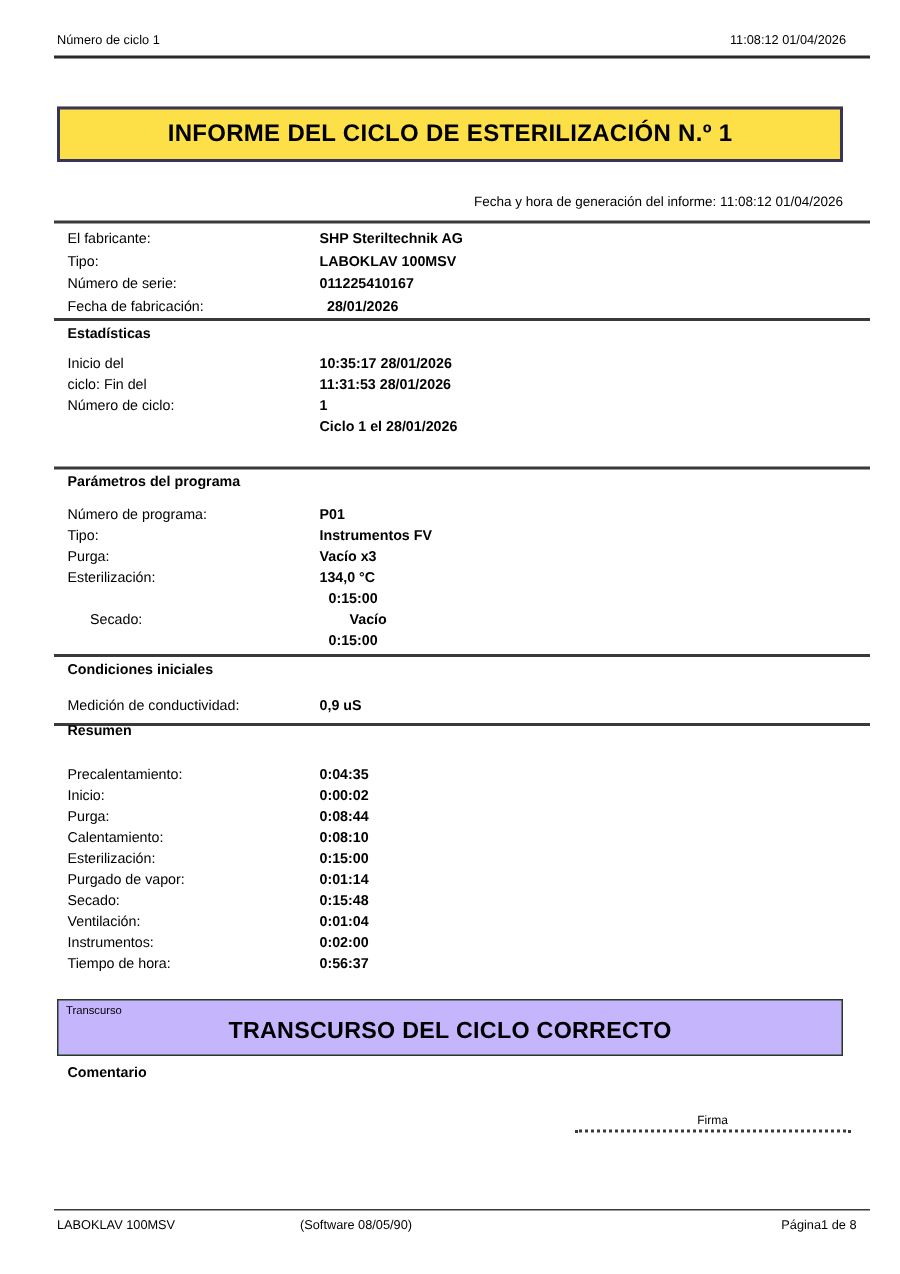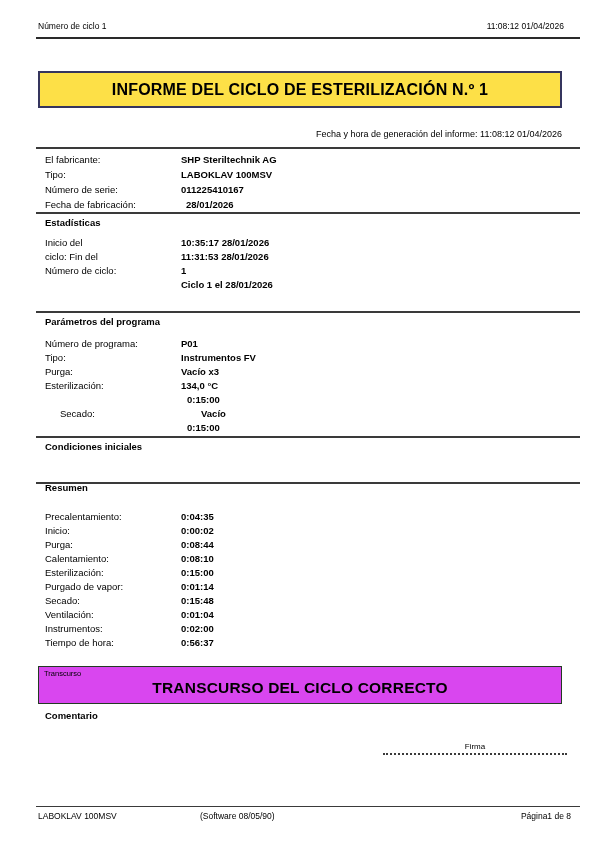--- a/index.html
+++ b/index.html
@@ -41,21 +41,21 @@
   .h-cond  { top:441px; } .h-res  { top:482px; }
   .h-comment { top:710px; }
 
   
   .rows { left:45px; width:535px; }
   .rows-manufacturer { top:152px; }
   .rows-stats   { top:236px; }
   .rows-prog    { top:337px; }
   .rows-cond    { top:464px; }
   .rows-summary { top:510px; }
-  .row { display:flex; height:14px; line-height:14px; font-size:9.5px; }
+  .row { display:flex; height:14px; line-height:14px; font-size:9.5px;gap:32px; }
   .rows-manufacturer .row { height:15px; line-height:15px; }
   .row .lbl { flex:0 0 136px; }
   .row .val { font-weight:bold; }
   .lbl-ind { padding-left:15px; }
   .vi5  { padding-left:5px; }
   .vi6  { padding-left:6px; }
   .vi20 { padding-left:20px; }
 
   
   .result-banner {
@@ -155,20 +155,26 @@
       <span class="val vi20">Vacío</span>
     </div>
     <div class="row">
       <span class="lbl"></span>
       <span class="val vi6">0:15:00</span>
     </div>
   </div>
 
   <div class="abs rule r4"></div>
   <div class="abs sec-head h-cond">Condiciones iniciales</div>
+  <div class="abs rows rows-cond">
+    <div class="row">
+      <span class="lbl">Medición de conductividad:</span>
+      <span class="val">0,9 uS</span>
+    </div>
+  </div>
 
   <div class="abs rule r5"></div>
   <div class="abs sec-head h-res">Resumen</div>
   <div class="abs rows rows-summary">
     <div class="row">
       <span class="lbl">Precalentamiento:</span>
       <span class="val">0:04:35</span>
     </div>
     <div class="row">
       <span class="lbl">Inicio:</span>
@@ -201,21 +207,21 @@
     <div class="row">
       <span class="lbl">Instrumentos:</span>
       <span class="val">0:02:00</span>
     </div>
     <div class="row">
       <span class="lbl">Tiempo de hora:</span>
       <span class="val">0:56:37</span>
     </div>
   </div>
 
-  <div class="abs result-banner" style="background: #d946ef; border-color: rgb(36, 58, 36);">
+  <div class="abs result-banner" style="background: #c4b5fd; border-color: rgb(36, 58, 36);">
     <span class="tag">Transcurso</span>
     <span class="big">TRANSCURSO DEL CICLO CORRECTO</span>
   </div>
 
   <div class="abs sec-head h-comment">Comentario</div>
 
   <div class="abs signature">
     <span class="firma-label">Firma</span>
     <div class="dotline"></div>
   </div>

